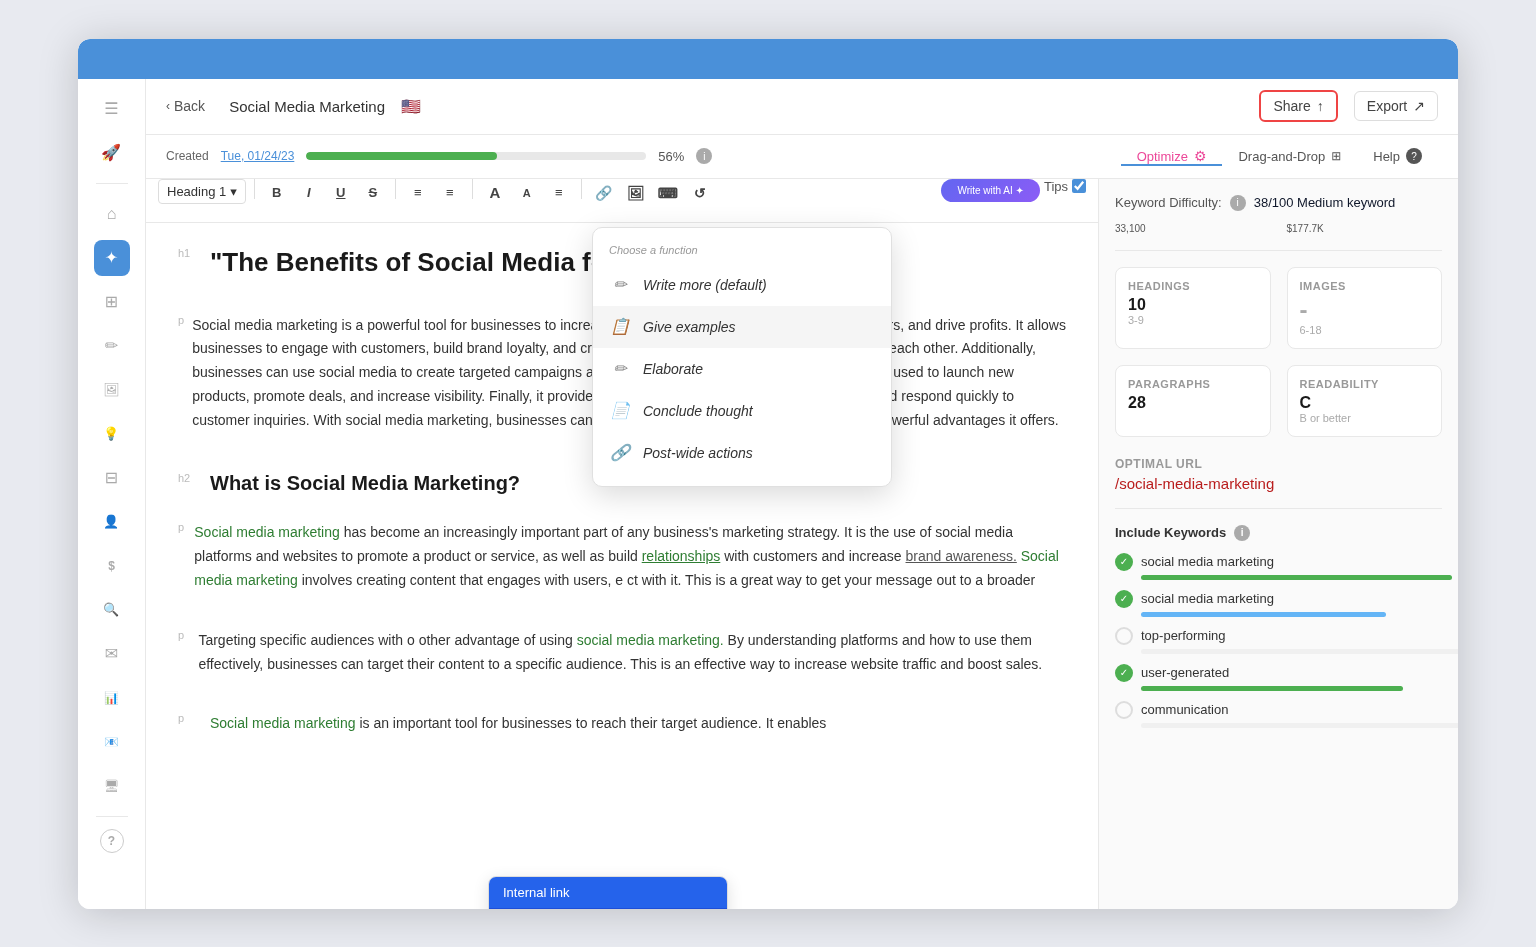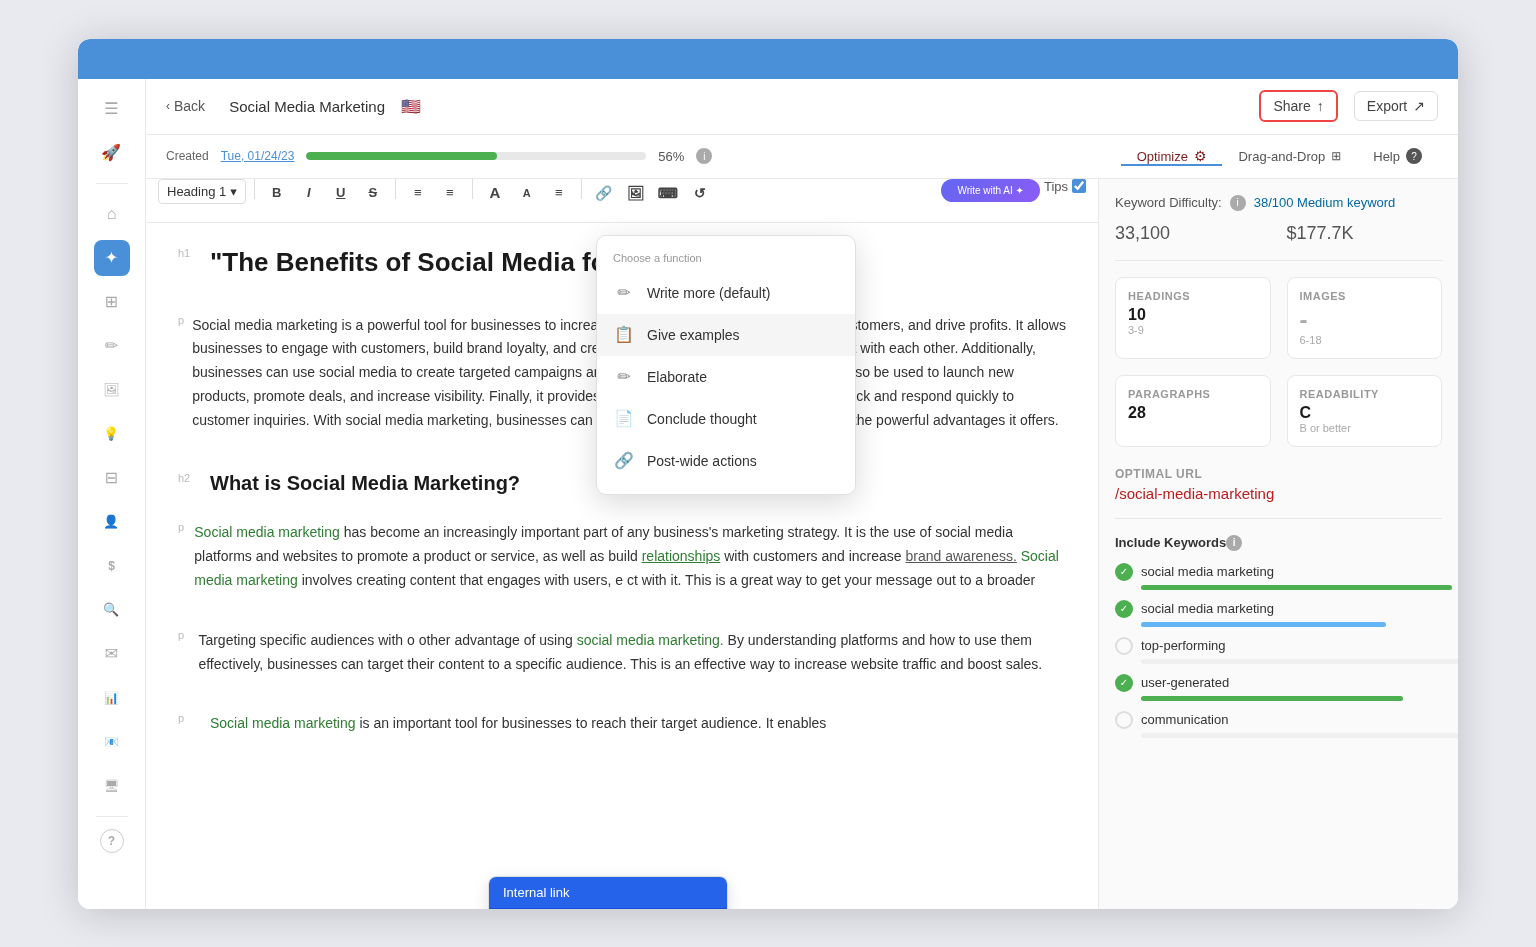--- a/index.html
+++ b/index.html
@@ -51,21 +51,21 @@
     .toolbar { height: 44px; border-bottom: 1px solid #e8e8e8; display: flex; align-items: flex-start; padding: 0 12px; gap: 4px; flex-shrink: 0; position: relative; }
     .heading-select { display: flex; align-items: center; gap: 4px; padding: 4px 8px; border: 1px solid #ddd; border-radius: 4px; font-size: 13px; color: #333; cursor: pointer; }
     .toolbar-divider { width: 1px; height: 20px; background: #ddd; margin: 0 4px; }
     .toolbar-btn { width: 28px; height: 28px; display: flex; align-items: center; justify-content: center; border-radius: 4px; cursor: pointer; color: #444; font-size: 13px; font-weight: 600; }
     .toolbar-spacer { flex: 1; }
     .write-ai-btn { background: linear-gradient(135deg, #6366f1, #8b5cf6); color: #fff; border: none; border-radius: 20px; padding: 6px 16px; font-size: 10px; font-weight: 500; cursor: pointer; display: flex; align-items: center; gap: 6px; }
     .tips-label { font-size: 13px; color: #555; display: flex; align-items: center; gap: 4px; }
     .checkbox { width: 14px; height: 14px; accent-color: #4a90d9; }
     
     
-    .ai-dropdown { position: absolute; top: 56px; left: 50%; transform: translateX(-10%); width: 260px; background: #fff; border: 1px solid #e0e0e0; border-radius: 10px; box-shadow: 0 8px 30px rgba(0,0,0,0.15); z-index: 100; padding: 12px 0; }
+    .ai-dropdown { position: absolute; top: 48px; left: 50%; transform: translateX(-10%); width: 300px; background: #fff; border: 1px solid #e0e0e0; border-radius: 10px; box-shadow: 0 8px 30px rgba(0,0,0,0.15); z-index: 100; padding: 12px 0; font-style: italic; }
     .dropdown-label { font-size: 11px; color: #999; padding: 4px 16px 8px; font-weight: 500; }
     .dropdown-item { display: flex; align-items: center; gap: 12px; padding: 10px 16px; cursor: pointer; color: #333; font-size: 14px; }
     .dropdown-item-icon { width: 22px; height: 22px; display: flex; align-items: center; justify-content: center; color: #888; font-size: 16px; }
     
     
     .editor-content { padding: 24px 32px; flex: 1; position: relative; }
     .heading-h1 { font-size: 26px; font-weight: 700; color: #1a1a1a; margin-bottom: 20px; }
     .heading-h1-label { font-size: 11px; color: #bbb; display: inline-block; width: 24px; }
     .para-label { font-size: 11px; color: #bbb; display: inline-block; width: 24px; }
     .h2-label { font-size: 11px; color: #bbb; display: inline-block; width: 24px; }
@@ -76,36 +76,36 @@
     
     
     .internal-link-popup { position: absolute; left: 310px; top: 355px; width: 240px; background: #fff; border: 1px solid #ddd; border-radius: 8px; box-shadow: 0 4px 16px rgba(0,0,0,0.12); z-index: 50; overflow: hidden; }
     .popup-header { background: #2563eb; color: #fff; padding: 8px 14px; font-size: 13px; font-weight: 500; }
     .popup-link { background: #1d4ed8; color: #fff; padding: 10px 14px; font-size: 13px; font-weight: 600; display: flex; align-items: center; justify-content: space-between; }
     
     
     .right-panel { width: 360px; border-left: 1px solid #e8e8e8; overflow-y: auto; padding: 16px; background: #fafafa; }
     
     .kw-difficulty { display: flex; align-items: center; gap: 8px; font-size: 13px; color: #555; margin-bottom: 12px; }
-    .kw-value { font-size: 13px; font-weight: 500; color: #0369a1; text-align: center; }
-    .stats-row { display: flex; gap: 16px; margin-bottom: 16px; font-size: 18px; color: #555; }
+    .kw-value { font-size: 13px; font-weight: 500; color: #0f172a; text-align: center; }
+    .stats-row { display: flex; gap: 16px; margin-bottom: 16px; font-size: 10px; color: #555; }
     .stat-item { flex: 1; }
     
     .metrics-grid { display: grid; grid-template-columns: 1fr 1fr; gap: 16px; margin-bottom: 20px; }
     .metric-card { background: #fff; border: 1px solid #e8e8e8; border-radius: 8px; padding: 12px; }
     .metric-label { font-size: 11px; color: #999; font-weight: 600; letter-spacing: 0.5px; text-transform: uppercase; margin-bottom: 4px; }
     .metric-value { font-size: 16px; font-weight: 700; color: #1a1a1a; }
     .metric-sub { font-size: 11px; color: #aaa; }
     .metric-dash { font-size: 24px; font-weight: 700; color: #aaa; }
     
     .optimal-url { margin-bottom: 16px; }
     .optimal-url-label { font-size: 12px; color: #999; font-weight: 600; letter-spacing: 0.5px; text-transform: uppercase; margin-bottom: 4px; }
     .optimal-url-value { font-size: 15px; color: #b91c1c; font-weight: 500; }
     
-    .include-kw-label { font-size: 13px; font-weight: 600; color: #333; margin-bottom: 12px; display: flex; align-items: center; gap: 0; }
+    .include-kw-label { font-size: 13px; font-weight: 600; color: #333; margin-bottom: 12px; display: flex; align-items: center; gap: 8px; }
     .kw-item { margin-bottom: 10px; }
     .kw-row { display: flex; align-items: center; gap: 8px; margin-bottom: 4px; }
     .kw-check { width: 18px; height: 18px; border-radius: 50%; background: #4caf50; display: flex; align-items: center; justify-content: center; color: #fff; font-size: 10px; flex-shrink: 0; }
     .kw-circle { width: 18px; height: 18px; border-radius: 50%; border: 2px solid #ddd; flex-shrink: 0; }
     .kw-text { font-size: 13px; color: #333; }
     .kw-bar { height: 5px; border-radius: 3px; margin-left: 26px; }
     .kw-bar-green { background: #4caf50; }
     .kw-bar-blue { background: #64b5f6; }
     
     
@@ -168,21 +168,21 @@
         <span class="created-date">Tue, 01/24/23</span>
         <div class="progress-bar-container">
           <div class="progress-bar-fill"></div>
         </div>
         <span class="progress-pct">56%</span>
         <div class="info-icon">i</div>
 
         <div style="flex:1;"></div>
 
         <div style="display:flex; gap:0; align-items:stretch; border-bottom: none;">
-          <div class="tab active" style="display:flex;align-items:center;padding:0 16px;font-size:13px;color:#7f1d1d;cursor:pointer;border-bottom:2px solid #4a90d9;font-weight:500;">
+          <div class="tab active" style="display:flex;align-items:center;padding:0 16px;font-size:13px;color:#ec4899;cursor:pointer;border-bottom:2px solid #4a90d9;font-weight:500;">
             <span>Optimize</span>
             <span style="font-size:14px;">⚙</span>
           </div>
           <div class="tab" style="display:flex;align-items:center;gap:6px;padding:0 16px;font-size:13px;color:#555;cursor:pointer;">
             <span>Drag-and-Drop</span>
             <span style="font-size:12px;">⊞</span>
           </div>
           <div class="tab" style="display:flex;align-items:center;gap:6px;padding:0 16px;font-size:13px;color:#555;cursor:pointer;">
             <span>Help</span>
             <span style="width:16px;height:16px;border-radius:50%;background:#555;color:#fff;font-size:10px;display:flex;align-items:center;justify-content:center;">?</span>

